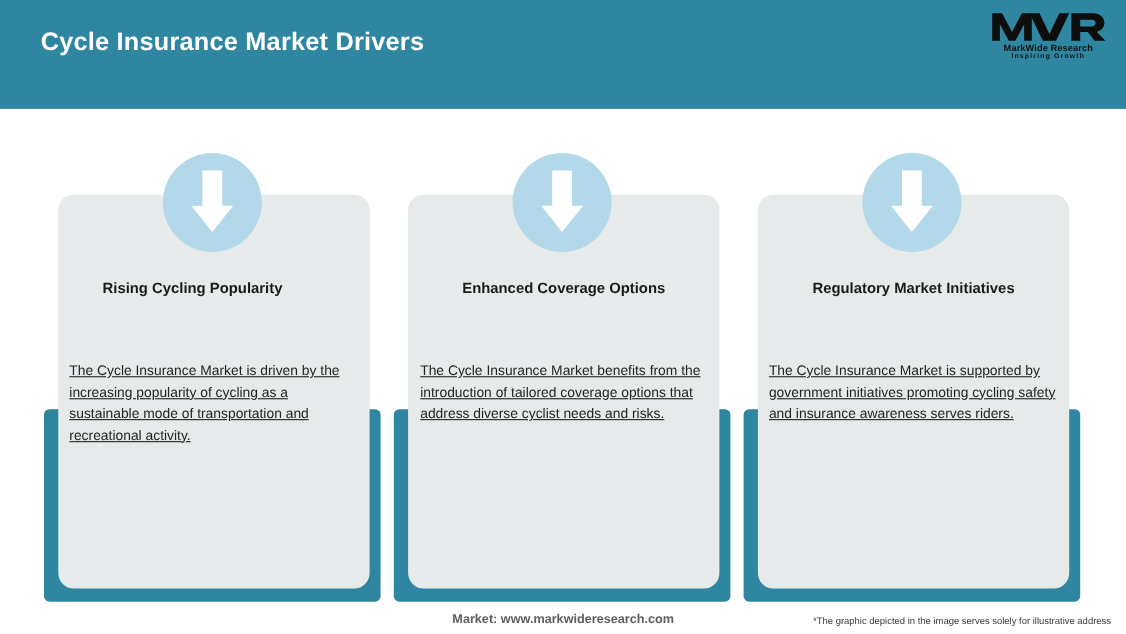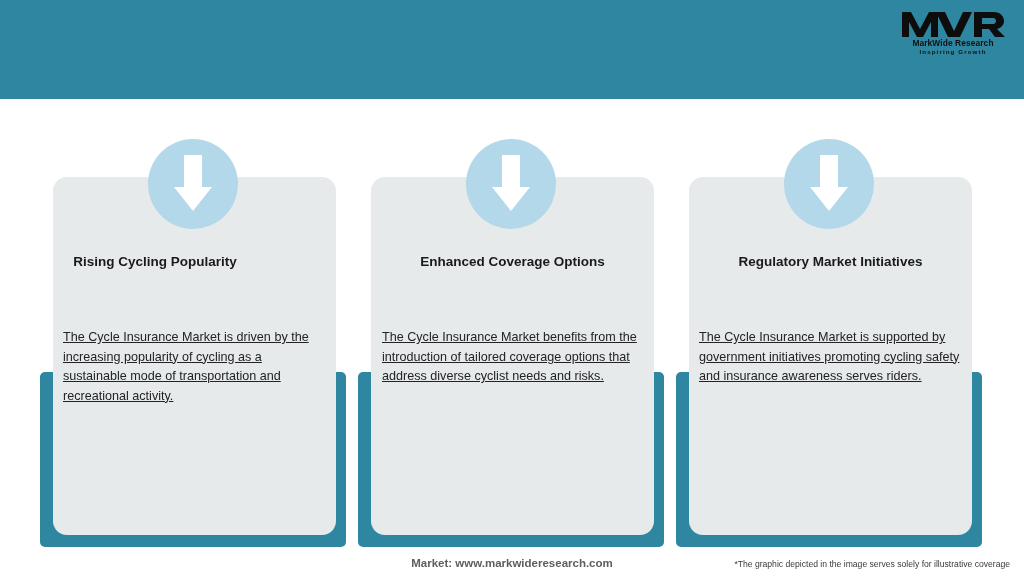--- a/index.html
+++ b/index.html
@@ -114,21 +114,21 @@
     line-height: 19.5px;
     text-align: left;
     text-decoration: underline;
   }
 
   
   #card-1 .teal-backing { left: 40px;  top: 372px; width: 306px; height: 175px; }
   #card-1 .gray-card    { left: 53px;  top: 177px; width: 283px; height: 358px; }
   #card-1 .icon-circle  { left: 148px; top: 139px; }
   #card-1 .arrow-svg    { left: 148px; top: 139px; }
-  #card-1 .card-title   { left: 41px;  top: 253px; width: 228px; }
+  #card-1 .card-title   { left: 61px;  top: 253px; width: 228px; }
   #card-1 .card-body    { left: 63px;  top: 328px; width: 262px; }
 
   
   #card-2 .teal-backing { left: 358px; top: 372px; width: 306px; height: 175px; }
   #card-2 .gray-card    { left: 371px; top: 177px; width: 283px; height: 358px; }
   #card-2 .icon-circle  { left: 466px; top: 139px; }
   #card-2 .arrow-svg    { left: 466px; top: 139px; }
   #card-2 .card-title   { left: 371px; top: 253px; width: 283px; }
   #card-2 .card-body    { left: 382px; top: 328px; width: 268px; }
 
@@ -159,20 +159,21 @@
     color: #3a3a3a;
     white-space: nowrap;
   }
 </style>
 </head>
 <body>
 
 <div id="slide">
 
   <div id="header">
+    <div id="header-title">Cycle Insurance Market Drivers</div>
 
     <div id="logo">
       <svg id="logo-mark" viewBox="0 0 106 30">
         <g fill="#0d0d0d">
           <polygon points="2,28 2,3 11,3 20,20 29,3 38,3 38,28 31,28 31,13 23,28 17,28 9,13 9,28"></polygon>
           <polygon points="36,3 45,3 54,22 63,3 72,3 60,28 48,28"></polygon>
           <path d="M74,3 L94,3 C100,3 104,7 104,12 C104,16 101,19 97,20 L105,28 L95,28 L89,20 L82,20 L82,28 L74,28 Z M82,9 L82,15 L93,15 C95,15 96,13.5 96,12 C96,10.5 95,9 93,9 Z"></path>
         </g>
       </svg>
       <span id="logo-name">MarkWide Research</span>
@@ -207,15 +208,15 @@
     <div class="gray-card"></div>
     <div class="icon-circle"></div>
     <svg class="arrow-svg" viewBox="0 0 90 90">
       <polygon fill="#ffffff" points="36,16 54,16 54,48 64,48 45,72 26,48 36,48"></polygon>
     </svg>
     <div class="card-title">Regulatory Market Initiatives</div>
     <div class="card-body">The Cycle Insurance Market is supported by government initiatives promoting cycling safety and insurance awareness serves riders.</div>
   </div>
 
   <div id="source-text">Market: www.markwideresearch.com</div>
-  <div id="disclaimer-text">*The graphic depicted in the image serves solely for illustrative coverage</div>
+  <div id="disclaimer-text">*The graphic depicted in the image serves solely for illustrative address</div>
 
 </div>
 
 </body></html>

